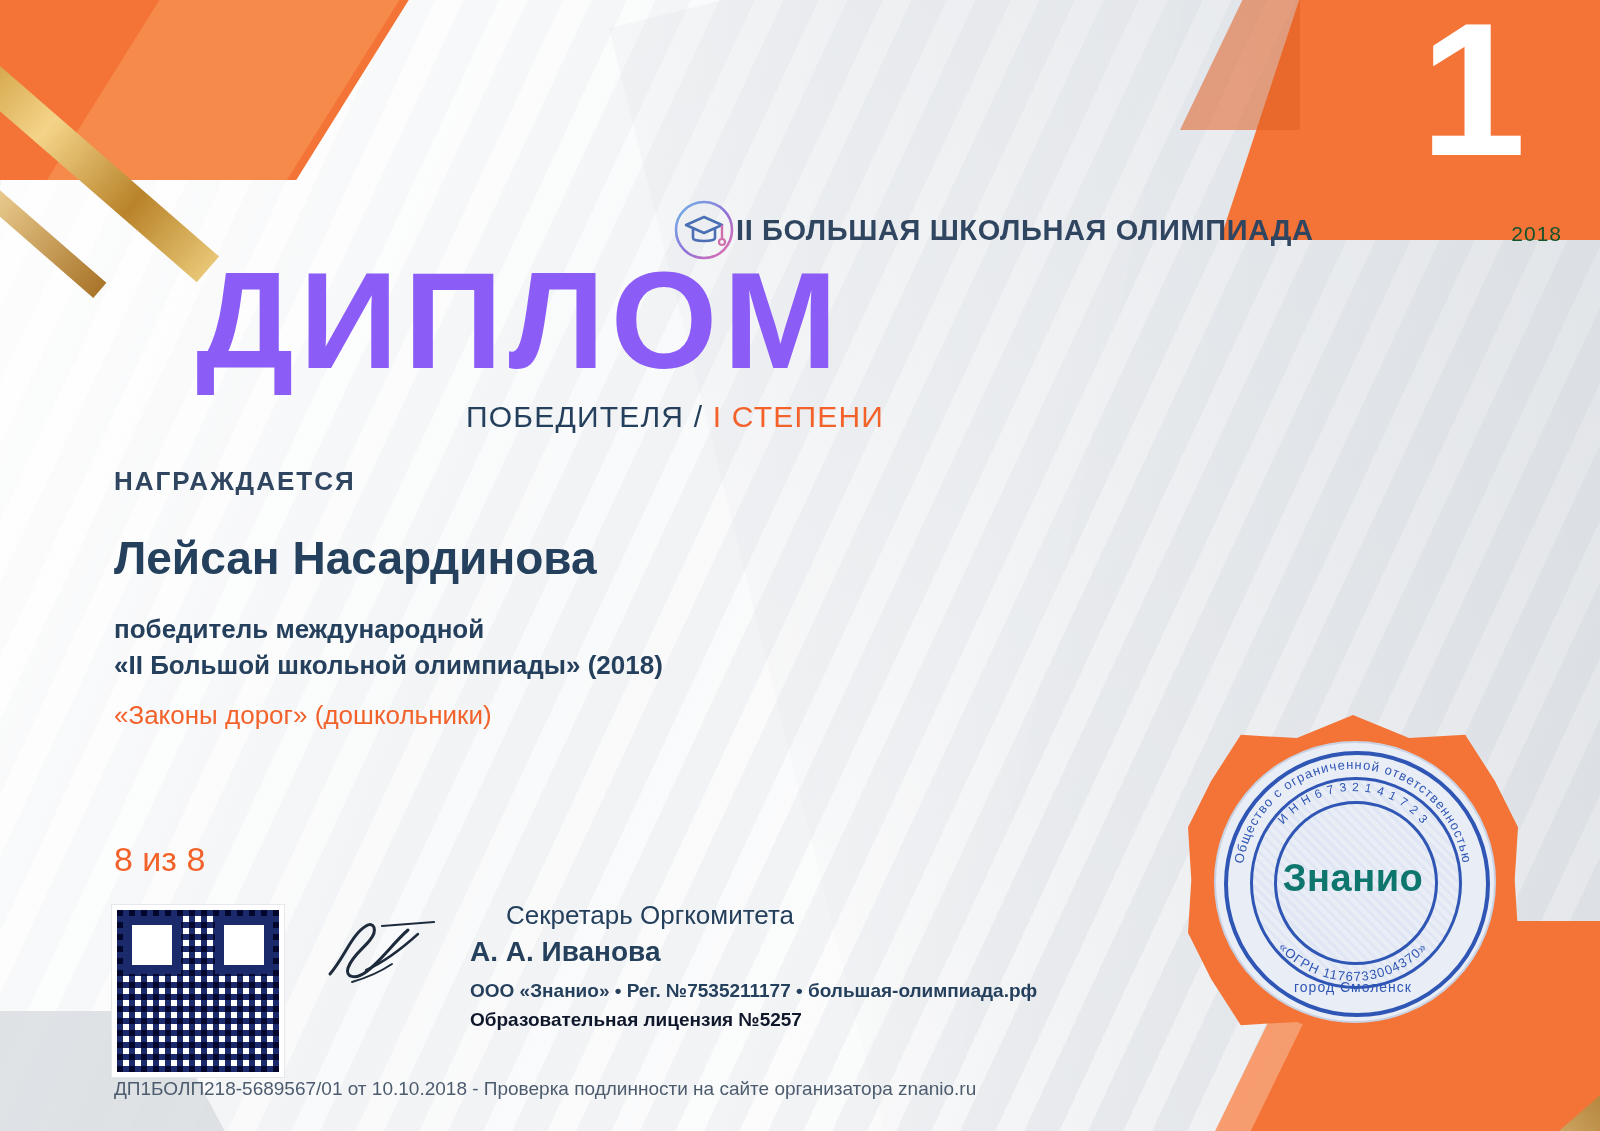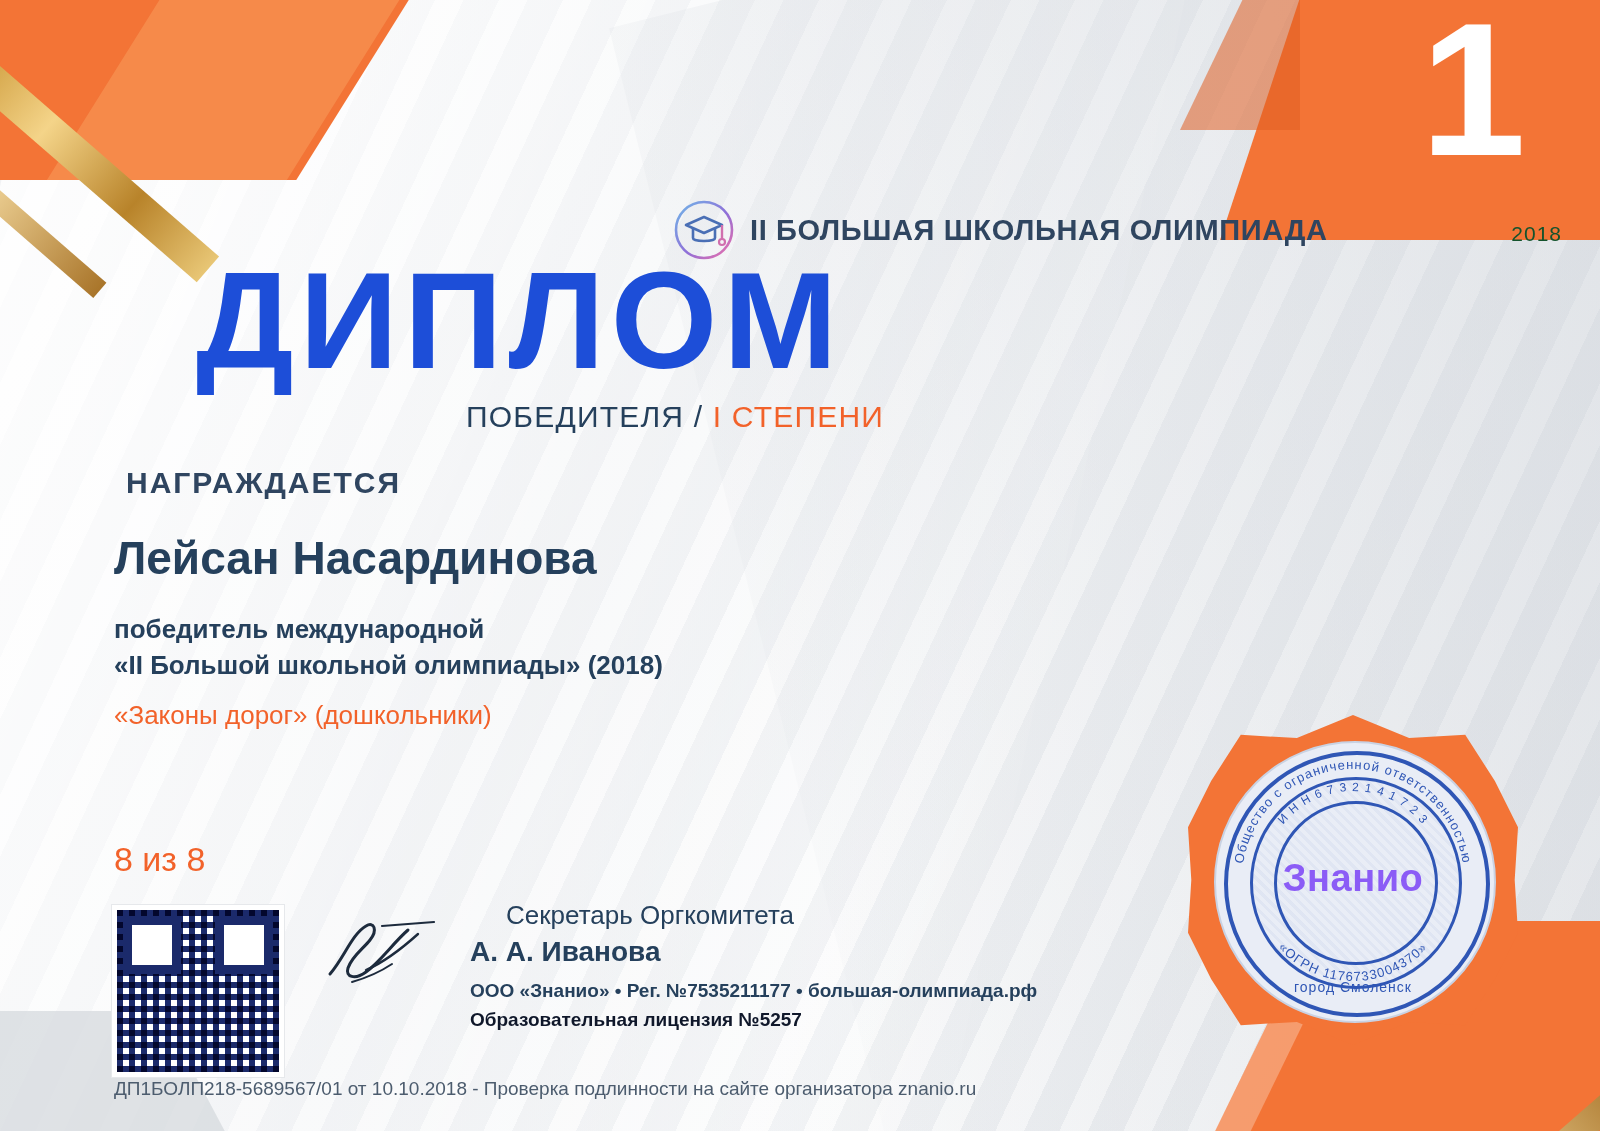--- a/index.html
+++ b/index.html
@@ -168,21 +168,20 @@
     opacity: .75;
   }
 
   
   .olymp-head {
     position: absolute;
     left: 672px;
     top: 198px;
     display: flex;
     align-items: center;
-    gap: 14px;
   }
   .cap-icon {
     width: 64px;
     height: 64px;
     position: relative;
   }
   .olymp-title {
     font-size: 29px;
     font-weight: 700;
     color: #2f4560;
@@ -190,44 +189,44 @@
     white-space: nowrap;
   }
 
   
   .diplom-word {
     position: absolute;
     left: 196px;
     top: 252px;
     font-size: 137px;
     font-weight: 700;
-    color: #1d4ed8;
+    color: #8b5cf6;
     letter-spacing: 6px;
     line-height: 1;
   }
   .diplom-sub {
     position: absolute;
     left: 466px;
     top: 400px;
     font-size: 30px;
     font-weight: 400;
     letter-spacing: 1.2px;
     color: #25405c;
     white-space: nowrap;
   }
   .diplom-sub .degree {
     color: #f2622a;
   }
 
   
   .awarded-label {
     position: absolute;
-    left: 126px;
+    left: 114px;
     top: 466px;
-    font-size: 30px;
+    font-size: 26px;
     font-weight: 700;
     letter-spacing: 2px;
     color: #2f4560;
   }
   .recipient {
     position: absolute;
     left: 114px;
     top: 531px;
     font-size: 46px;
     font-weight: 700;
@@ -382,21 +381,21 @@
     border-radius: 50%;
     border: 3px solid #2f56b5;
   }
   .seal-brand {
     position: absolute;
     left: 0; right: 0;
     top: 142px;
     text-align: center;
     font-size: 38px;
     font-weight: 700;
-    color: #8b5cf6;
+    color: #0f766e;
     letter-spacing: .5px;
   }
   .seal-text-svg {
     position: absolute;
     left: 36px;
     top: 36px;
     width: 258px;
     height: 258px;
   }
   .seal-text-svg text {

